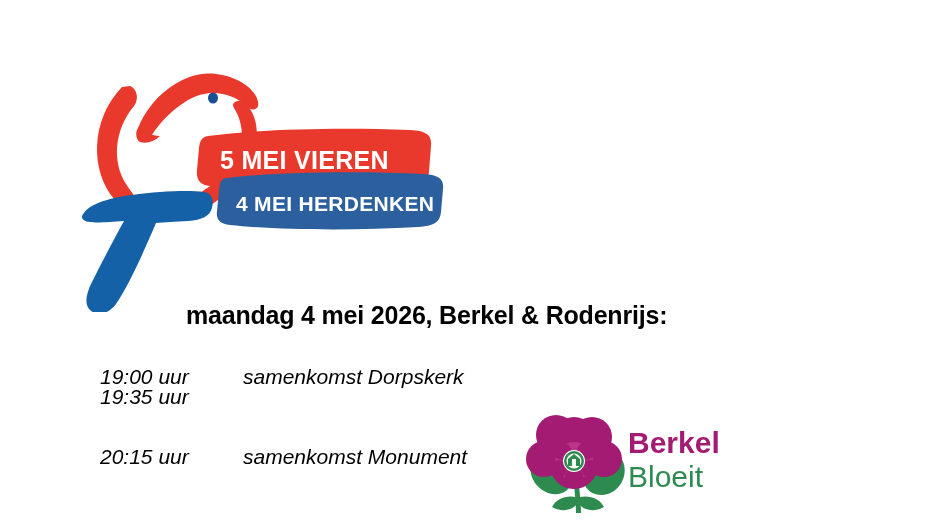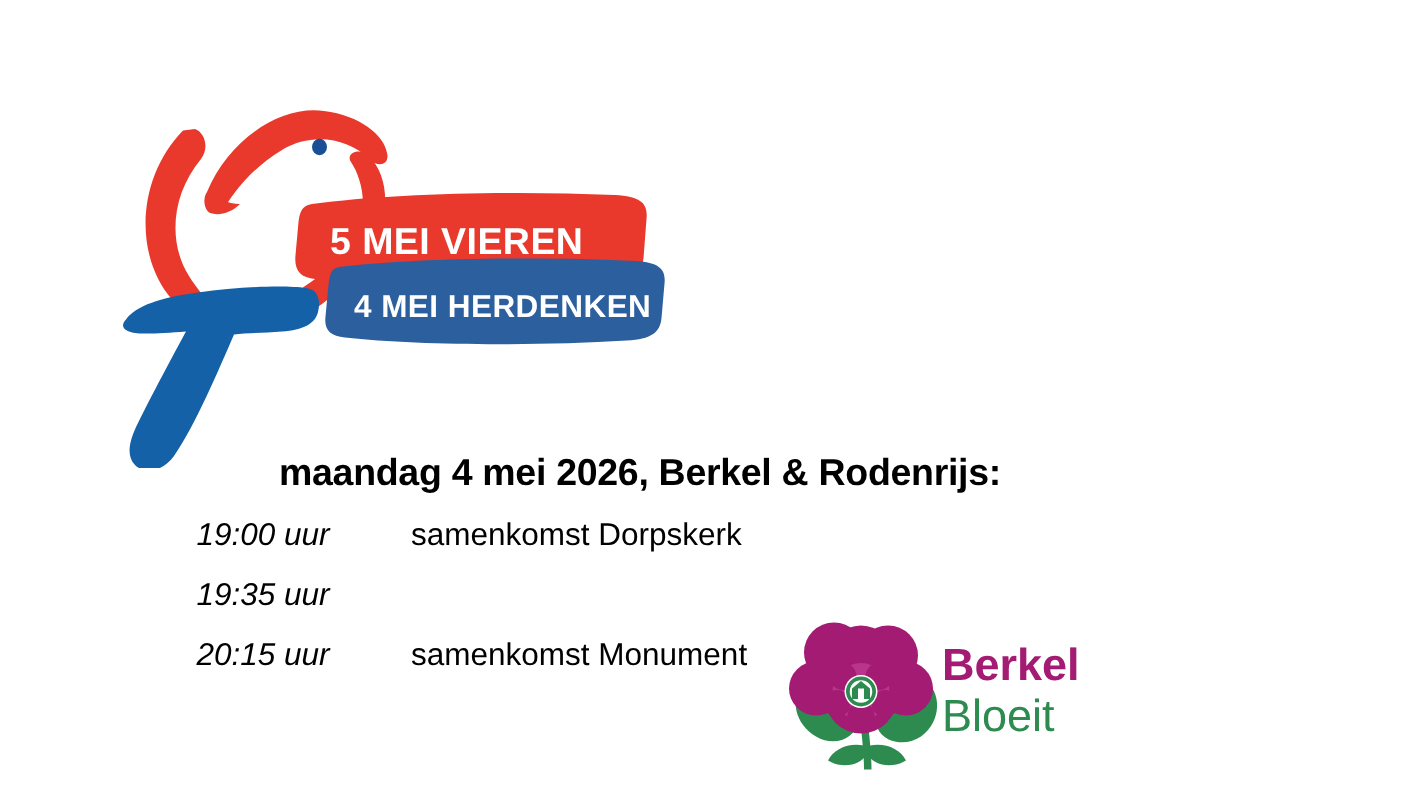--- a/index.html
+++ b/index.html
@@ -40,39 +40,41 @@
     font-weight: bold;
     letter-spacing: -0.2px;
     white-space: nowrap;
     color: #000000;
     margin-top: 36px;
   }
 
   
   #schedule {
     position: absolute;
-    left: 131px;
+    left: 100px;
     top: 345px;
     width: 470px;
   }
   .schedule-row {
     display: flex;
     align-items: baseline;
     height: 40px;
   }
   .schedule-time {
     width: 143px;
     flex: 0 0 143px;
     font-size: 21px;
     font-style: italic;
     white-space: nowrap;
   }
   .schedule-desc {
     font-size: 21px;
+    font-style: italic;
     white-space: nowrap;
+    margin-top: 20px;
   }
 
   
   #berkel-bloeit-logo {
     position: absolute;
     left: 524px;
     top: 409px;
     width: 200px;
     height: 108px;
   }

